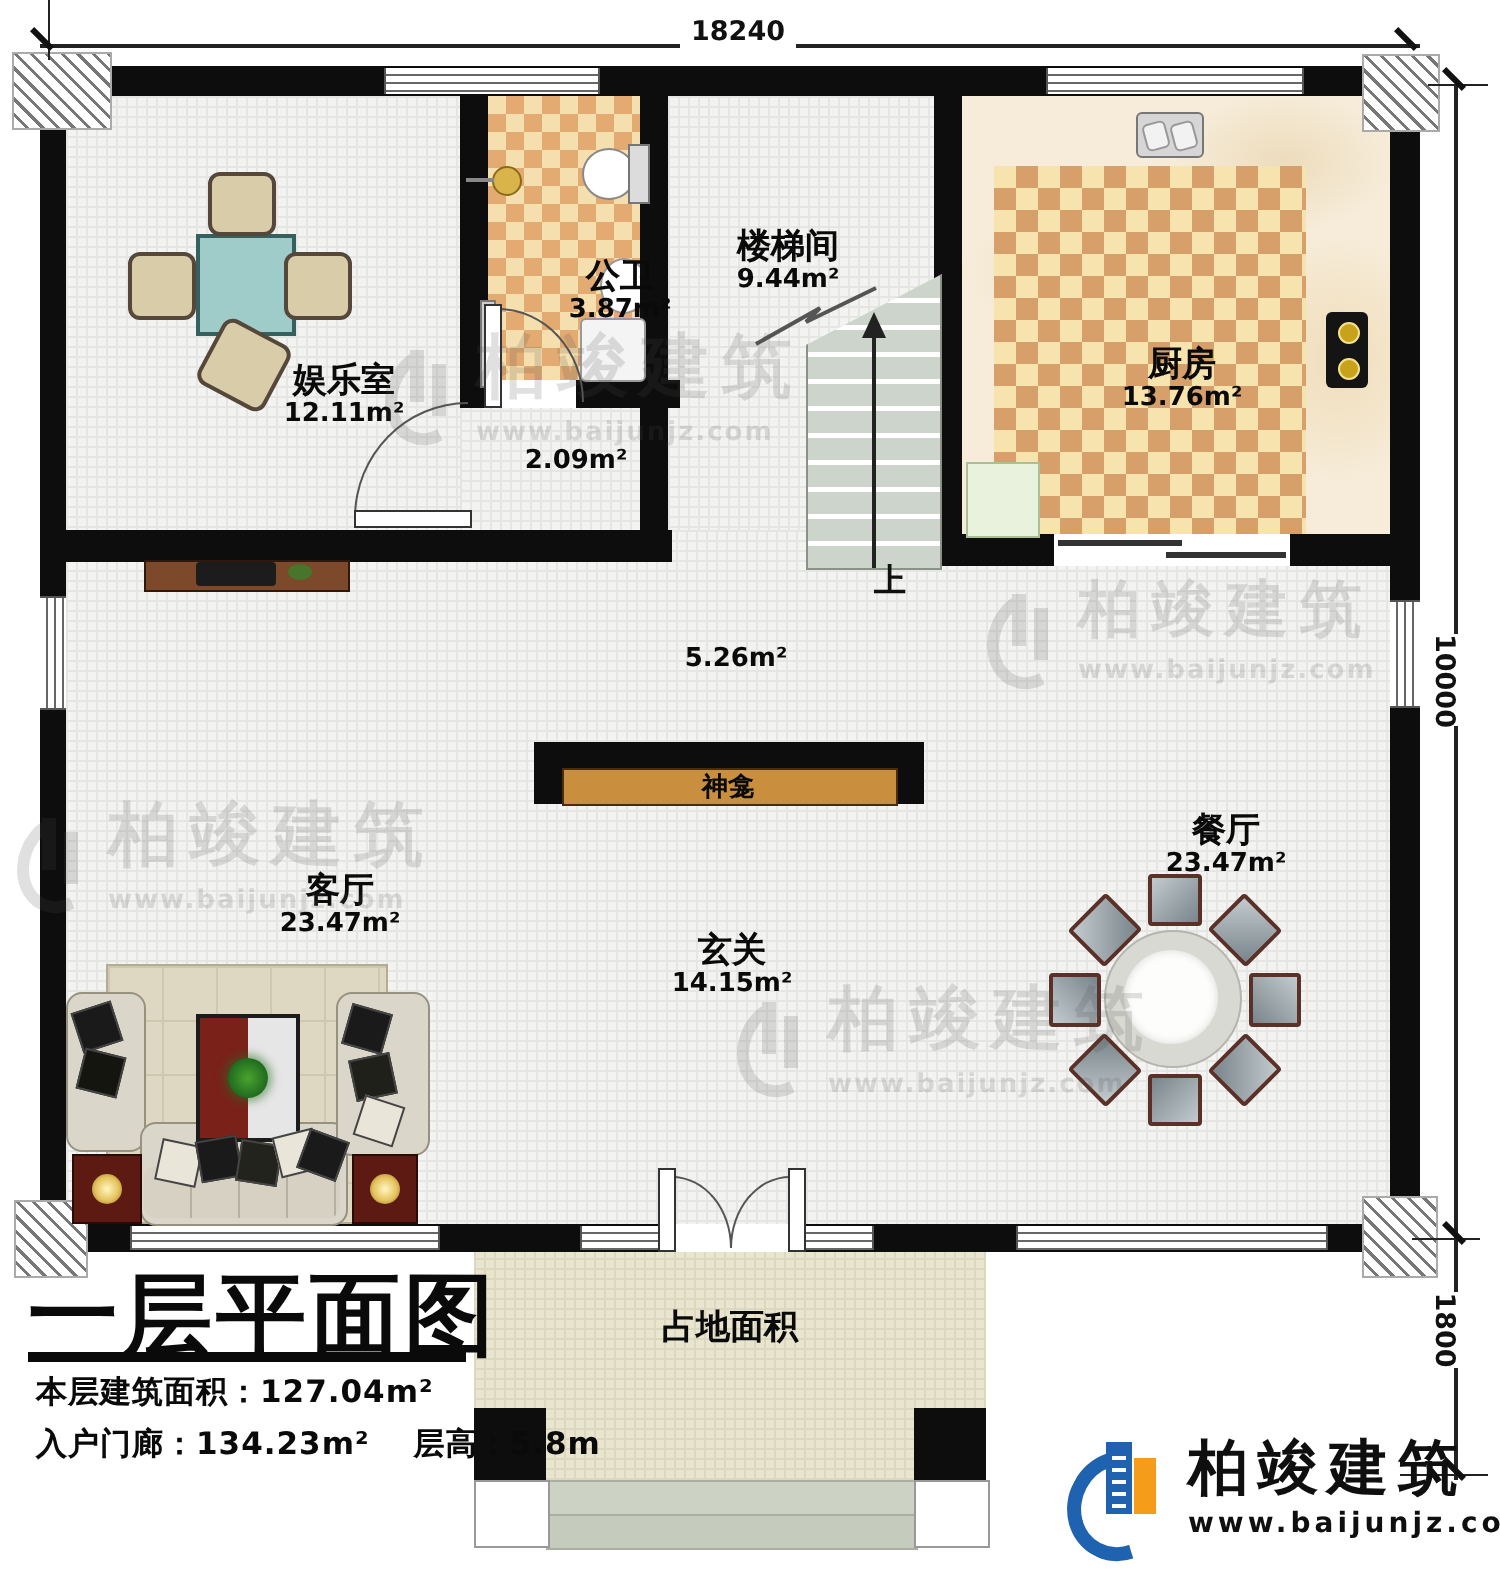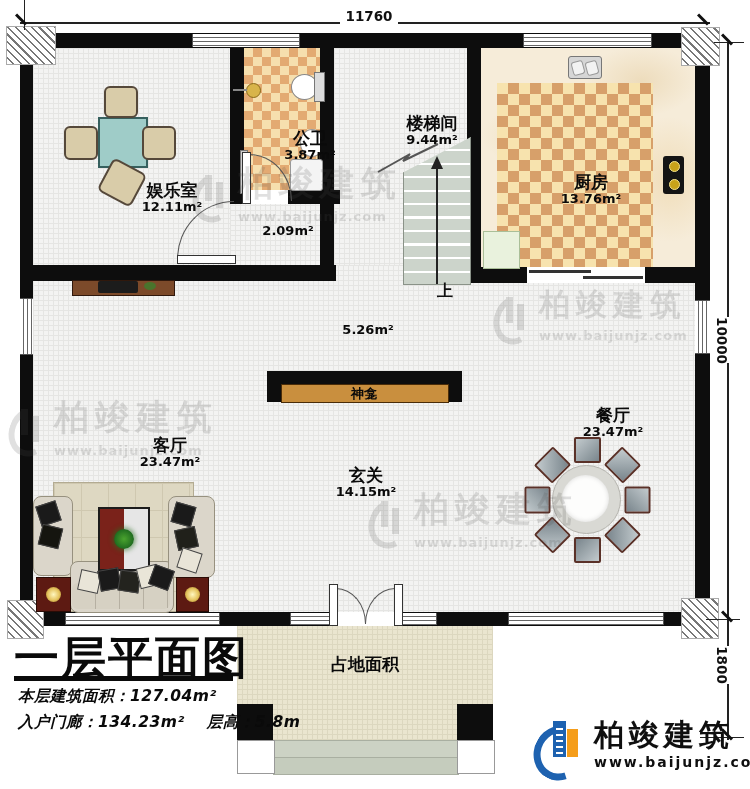--- a/index.html
+++ b/index.html
@@ -227,21 +227,21 @@
   <div class="abs dchair" style="left:539px;top:452px;transform:rotate(315deg);"></div>
 
   <div class="abs room-label" style="left:172px;top:198px;">
     <div class="room-name">娱乐室</div>
     <div class="room-area">12.11m²</div>
   </div>
   <div class="abs room-label" style="left:288px;top:146px;padding-left:44px;">
     <div class="room-name">公卫</div>
     <div class="room-area">3.87m²</div>
   </div>
-  <div class="abs room-label" style="left:394px;top:131px;margin-left:38px;">
+  <div class="abs room-label" style="left:394px;top:131px;">
     <div class="room-name">楼梯间</div>
     <div class="room-area">9.44m²</div>
   </div>
   <div class="abs room-label" style="left:591px;top:190px;">
     <div class="room-name">厨房</div>
     <div class="room-area">13.76m²</div>
   </div>
   <div class="abs room-label" style="left:288px;top:231px;">
     <div class="room-area">2.09m²</div>
   </div>
@@ -261,21 +261,21 @@
     <div class="room-area">23.47m²</div>
   </div>
   <div class="abs room-label" style="left:365px;top:665px;">
     <div class="room-name">占地面积</div>
   </div>
 
   <div class="abs dim-line" style="left:20px;top:22px;width:690px;height:1.5px;"></div>
   <div class="abs tick" style="left:14px;top:18px;"></div>
   <div class="abs tick" style="left:696px;top:18px;"></div>
   <div class="abs dim-line" style="left:24px;top:0px;width:1px;height:30px;"></div>
-  <div class="abs dim-text" style="left:340px;top:8px;width:58px;">11760</div>
+  <div class="abs dim-text" style="left:340px;top:8px;width:58px;">18240</div>
   <div class="abs dim-line" style="left:727px;top:42px;width:1.5px;height:698px;"></div>
   <div class="abs dim-line" style="left:714px;top:42px;width:30px;height:1px;"></div>
   <div class="abs dim-line" style="left:706px;top:619px;width:34px;height:1px;"></div>
   <div class="abs dim-line" style="left:700px;top:737px;width:44px;height:1px;"></div>
   <div class="abs tick" style="left:720px;top:38px;"></div>
   <div class="abs tick" style="left:720px;top:615px;"></div>
   <div class="abs tick" style="left:720px;top:733px;"></div>
   <div class="abs dim-text" style="left:699px;top:332px;width:46px;transform:rotate(90deg);">10000</div>
   <div class="abs dim-text" style="left:703px;top:657px;width:38px;transform:rotate(90deg);">1800</div>
 
@@ -305,21 +305,21 @@
     <span>
       <div class="wm-text">柏竣建筑</div>
       <div class="wm-url">www.baijunjz.com</div>
     </span>
   </div>
 
   <div class="abs" style="left:14px;top:628px;z-index:40;display:flex;align-items:baseline;">
     <span class="tb-title">一层平面图</span>
   </div>
   <div class="abs" style="left:14px;top:676px;width:219px;height:5px;background:#0a0a0a;z-index:40;"></div>
-  <div class="abs tb-stats" style="left:18px;top:684px;z-index:40;font-style:italic;">
+  <div class="abs tb-stats" style="left:18px;top:684px;z-index:40;">
     <div>
       <span>本层建筑面积：</span><span>127.04m²</span>
     </div>
     <div>
       <span>入户门廊：</span><span>134.23m²</span><span class="gap"></span><span>层高：</span><span>5.8m</span>
     </div>
   </div>
 
   <div class="abs brand" style="left:534px;top:716px;">
     <span class="brand-badge">

